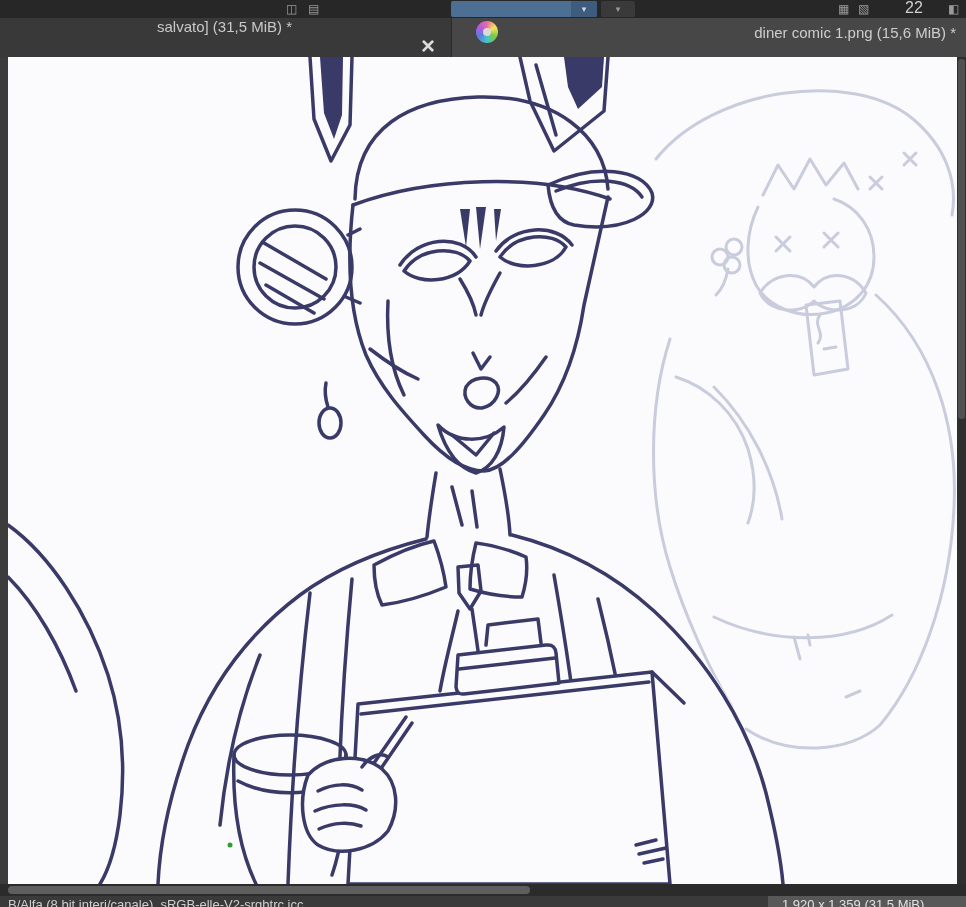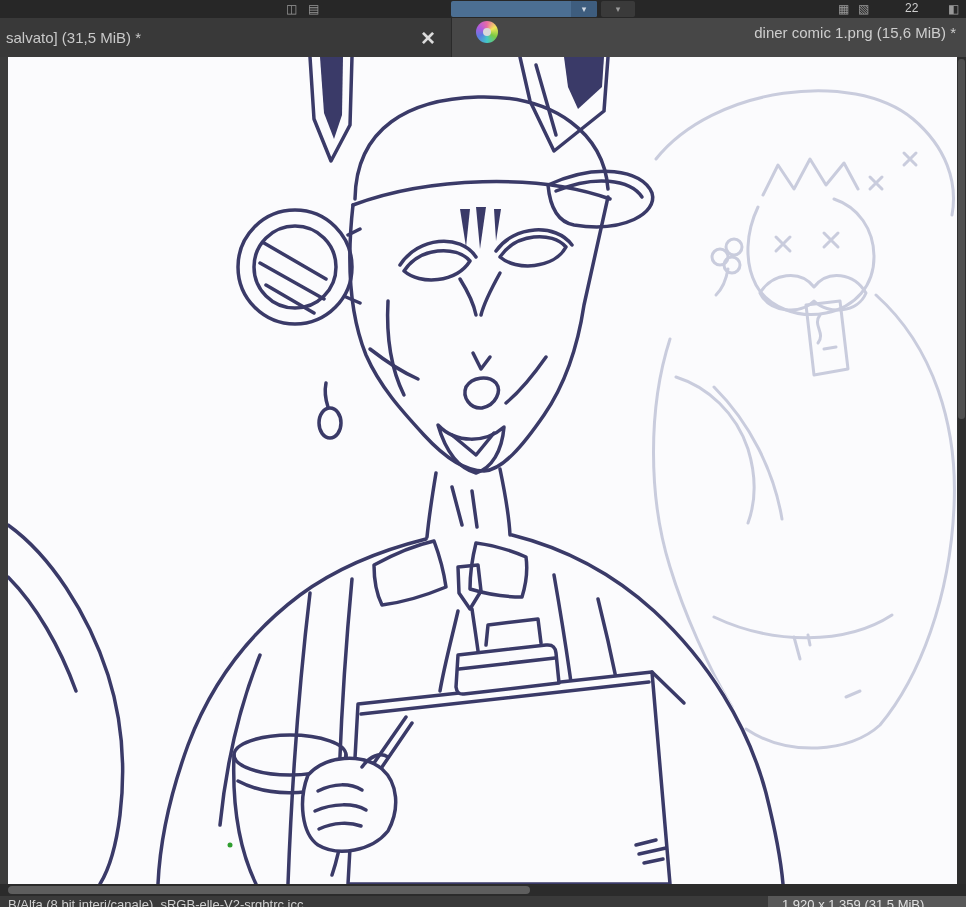--- a/index.html
+++ b/index.html
@@ -5,25 +5,25 @@
   * { margin:0; padding:0; box-sizing:border-box; }
   html,body { width:966px; height:907px; overflow:hidden; }
   body { background:#303030; font-family:"Liberation Sans", sans-serif; position:relative; }
 
   
   .topstrip { position:absolute; top:0; left:0; width:966px; height:18px; background:#272727; }
   .ts-icon { position:absolute; top:1px; color:#9a9a9a; font-size:12px; line-height:16px; }
   .ts-blue { position:absolute; left:451px; top:1px; width:146px; height:16px; background:#4c6f93; border-radius:2px; }
   .ts-blue-cap { position:absolute; right:0; top:0; width:26px; height:16px; background:#3e5d7e; border-radius:0 2px 2px 0; color:#cfd8e2; font-size:9px; text-align:center; line-height:16px; }
   .ts-dd { position:absolute; left:601px; top:1px; width:34px; height:16px; background:#3a3a3a; border-radius:2px; color:#9a9a9a; font-size:9px; text-align:center; line-height:16px; }
-  .ts-value { position:absolute; left:905px; top:0; color:#cfcfcf; font-size:12px; line-height:16px; }
+  .ts-value { position:absolute; left:905px; top:0; color:#cfcfcf; font-size:16px; line-height:16px; }
 
   
   .tabbar { position:absolute; top:18px; left:0; width:966px; height:39px; display:flex; }
-  .tab-left { width:452px; background:#393939; display:flex; align-items:center; padding:0 8px 0 6px; color:#c9c9c9; font-size:15px; border-right:1px solid #2a2a2a; }
+  .tab-left { width:452px; background:#393939; display:flex; align-items:center; padding:0 8px 0 6px; color:#c9c9c9; font-size:15px; border-right:1px solid #2a2a2a;flex-direction:column; }
   .tab-left .label { white-space:nowrap; overflow:hidden; }
   .tab-close { margin-left:auto; color:#dcdcdc; font-size:24px; font-weight:bold; line-height:22px; padding:0 8px; cursor:default; }
   .tab-right { flex:1; background:#474747; display:flex; align-items:center; padding:0 10px 11px 24px; color:#cdcdcd; font-size:15px; }
   .krita-wheel { width:22px; height:22px; border-radius:50%; position:relative; flex:0 0 auto;
     background:conic-gradient(#e86ca4,#f3e55a,#7ac943,#42c8c8,#5a7de0,#b05ae0,#e86ca4); }
   .krita-wheel::after { content:""; position:absolute; left:7px; top:7px; width:8px; height:8px; border-radius:50%; background:#d9d9d9; }
   .tab-right .label { margin-left:auto; white-space:nowrap; }
 
   
   .canvas-row { position:absolute; top:57px; left:0; width:966px; height:827px; display:flex; }

